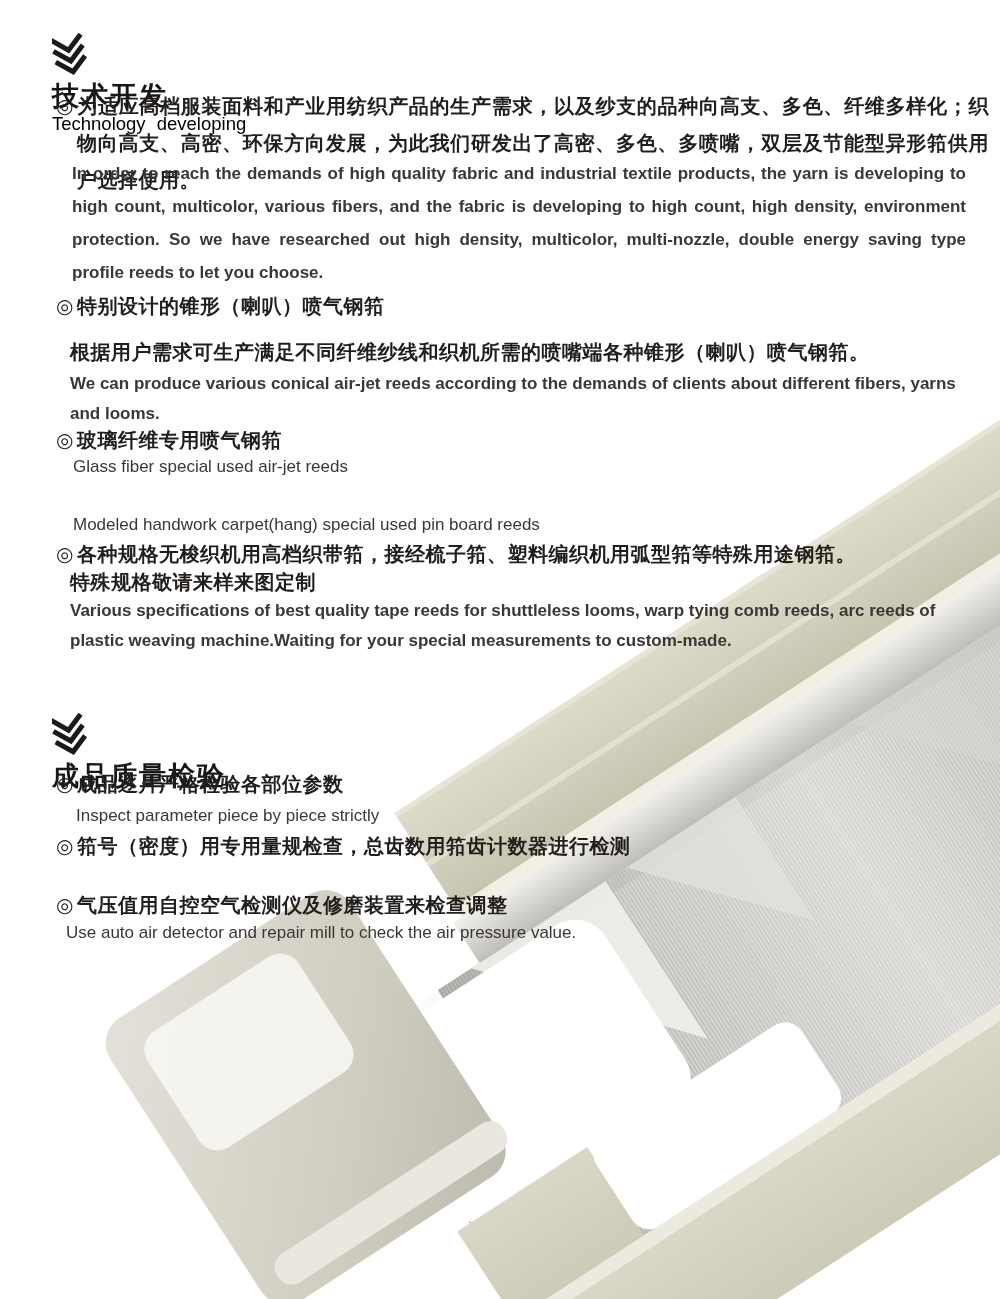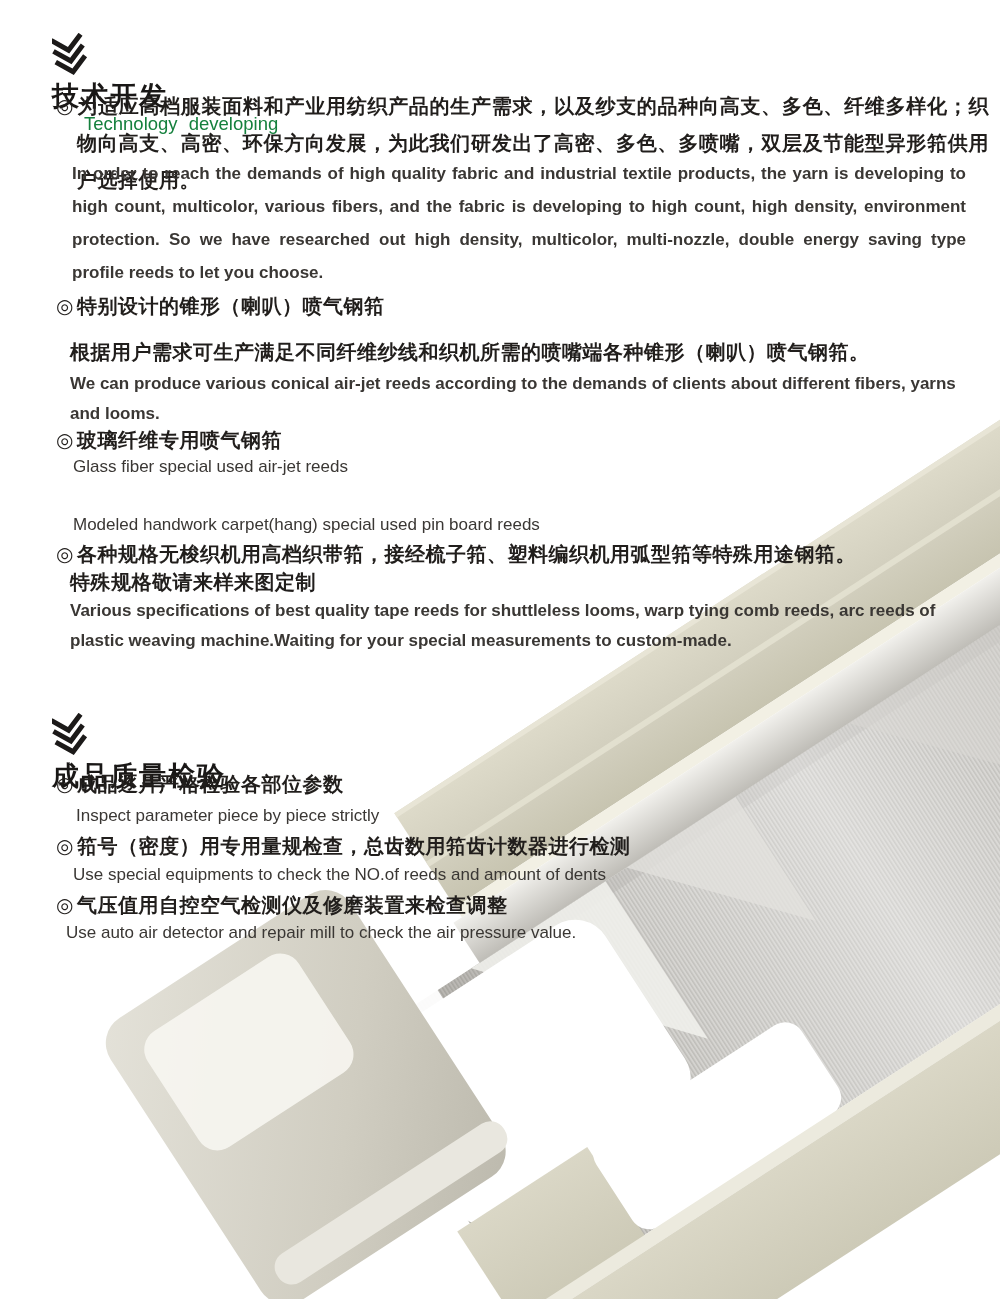--- a/index.html
+++ b/index.html
@@ -23,21 +23,21 @@
   .en{
     font-weight:400;color:#3a3734;font-size:17px;line-height:33px;
   }
   .en-just{text-align:justify;font-weight:bold;}
   .en-tight{line-height:30px;font-weight:bold;}
   .bul{display:inline-block;width:21px;text-indent:0;}
   
   .sec-header{display:flex;align-items:flex-start;flex-direction:column;}
   .chev{margin-top:7px;margin-right:7px;flex:0 0 auto;}
   .hd-cn{font-size:27px;font-weight:700;color:#191716;letter-spacing:2px;line-height:30px;}
-  .hd-en{font-size:18.5px;color:#15803d;word-spacing:6px;line-height:24px;margin-top:1px;margin-left:32px;}
+  .hd-en{font-size:18.5px;color:#000000;word-spacing:6px;line-height:24px;margin-top:1px;}
 </style>
 </head>
 <body>
 
 <svg class="photo" width="1000" height="899" viewBox="0 400 1000 899" aria-hidden="true">
   <defs>
     <linearGradient id="gBeige" x1="0" y1="0" x2="0" y2="1">
       <stop offset="0" stop-color="#dedbca"></stop>
       <stop offset="0.5" stop-color="#d3d0bf"></stop>
       <stop offset="1" stop-color="#c7c4b0"></stop>
@@ -152,20 +152,19 @@
   </header>
 
   <div class="abs cn" style="top:766px;left:56px;width:912px">
     <span class="bul">◎</span><span>成品逐片严格检验各部位参数</span>
   </div>
   <div class="abs en" style="top:799px;left:76px;width:894px">Inspect parameter piece by piece strictly</div>
 
   <div class="abs cn" style="top:828px;left:56px;width:912px">
     <span class="bul">◎</span><span>筘号（密度）用专用量规检查，总齿数用筘齿计数器进行检测</span>
   </div>
-  <div class="abs en" style="top:858px;left:73px;width:894px">Use special equipments to check the NO.of reeds and amount of dents</div>
 
   <div class="abs cn" style="top:887px;left:56px;width:912px">
     <span class="bul">◎</span><span>气压值用自控空气检测仪及修磨装置来检查调整</span>
   </div>
   <div class="abs en" style="top:916px;left:66px;width:894px">Use auto air detector and repair mill to check the air pressure value.</div>
 
 </main>
 
 </body></html>

